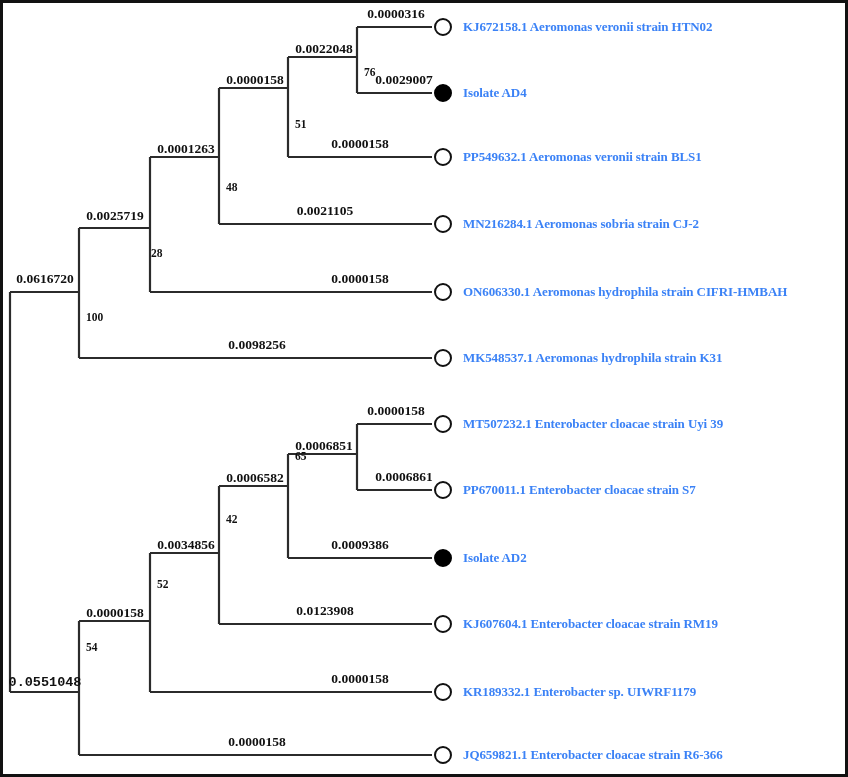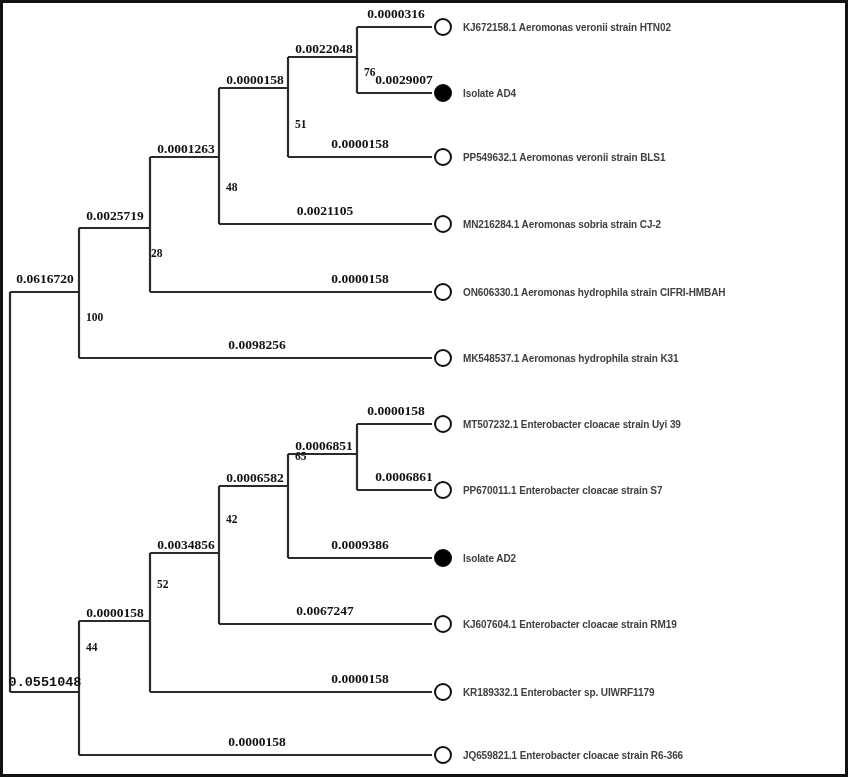--- a/index.html
+++ b/index.html
@@ -47,24 +47,24 @@
     stroke: #111111;
     stroke-width: 2;
   }
   .tip-marker-filled {
     fill: #000000;
     stroke: #000000;
     stroke-width: 2;
   }
   .taxon-label {
     position: absolute;
-    font-family: Liberation Sans, sans-serif;
-    font-size: 10px;
+    font-family: Liberation Serif, serif;
+    font-size: 13px;
     font-weight: bold;
-    color: #404040;
+    color: #3b82f6;
     white-space: nowrap;
     letter-spacing: -0.1px;
     transform: translateY(-50%);
   }
   .branch-length {
     position: absolute;
     font-family: "Liberation Serif", "DejaVu Serif", serif;
     font-size: 13.5px;
     font-weight: bold;
     color: #111111;
@@ -184,31 +184,31 @@
       <div class="branch-length" style="left: 325px; top: 219px;">0.0021105</div>
       <div class="branch-length" style="left: 324px; top: 57px;">0.0022048</div>
       <div class="branch-length" style="left: 360px; top: 152px;">0.0000158</div>
       <div class="branch-length" style="left: 396px; top: 22px;">0.0000316</div>
       <div class="branch-length" style="left: 404px; top: 88px;">0.0029007</div>
       <div class="branch-length" style="left: 115px; top: 621px;">0.0000158</div>
       <div class="branch-length" style="left: 257px; top: 750px;">0.0000158</div>
       <div class="branch-length" style="left: 186px; top: 553px;">0.0034856</div>
       <div class="branch-length" style="left: 360px; top: 687px;">0.0000158</div>
       <div class="branch-length" style="left: 255px; top: 486px;">0.0006582</div>
-      <div class="branch-length" style="left: 325px; top: 619px;">0.0067247</div>
+      <div class="branch-length" style="left: 325px; top: 619px;">0.0123908</div>
       <div class="branch-length" style="left: 324px; top: 454px;">0.0006851</div>
       <div class="branch-length" style="left: 360px; top: 553px;">0.0009386</div>
       <div class="branch-length" style="left: 396px; top: 419px;">0.0000158</div>
       <div class="branch-length" style="left: 404px; top: 485px;">0.0006861</div>
     </div>
   <div id="bootstrap-vals">
       <div class="bootstrap-value" style="left: 86px; top: 317px;">100</div>
       <div class="bootstrap-value" style="left: 151px; top: 253px;">28</div>
       <div class="bootstrap-value" style="left: 226px; top: 187px;">48</div>
       <div class="bootstrap-value" style="left: 295px; top: 124px;">51</div>
       <div class="bootstrap-value" style="left: 364px; top: 60px; margin-top: 12px;">76</div>
-      <div class="bootstrap-value" style="left: 86px; top: 647px;">44</div>
+      <div class="bootstrap-value" style="left: 86px; top: 647px;">54</div>
       <div class="bootstrap-value" style="left: 157px; top: 584px;">52</div>
       <div class="bootstrap-value" style="left: 226px; top: 519px;">42</div>
       <div class="bootstrap-value" style="left: 295px; top: 456px;">65</div>
     </div>
 
 </div>
 
 </body></html>

